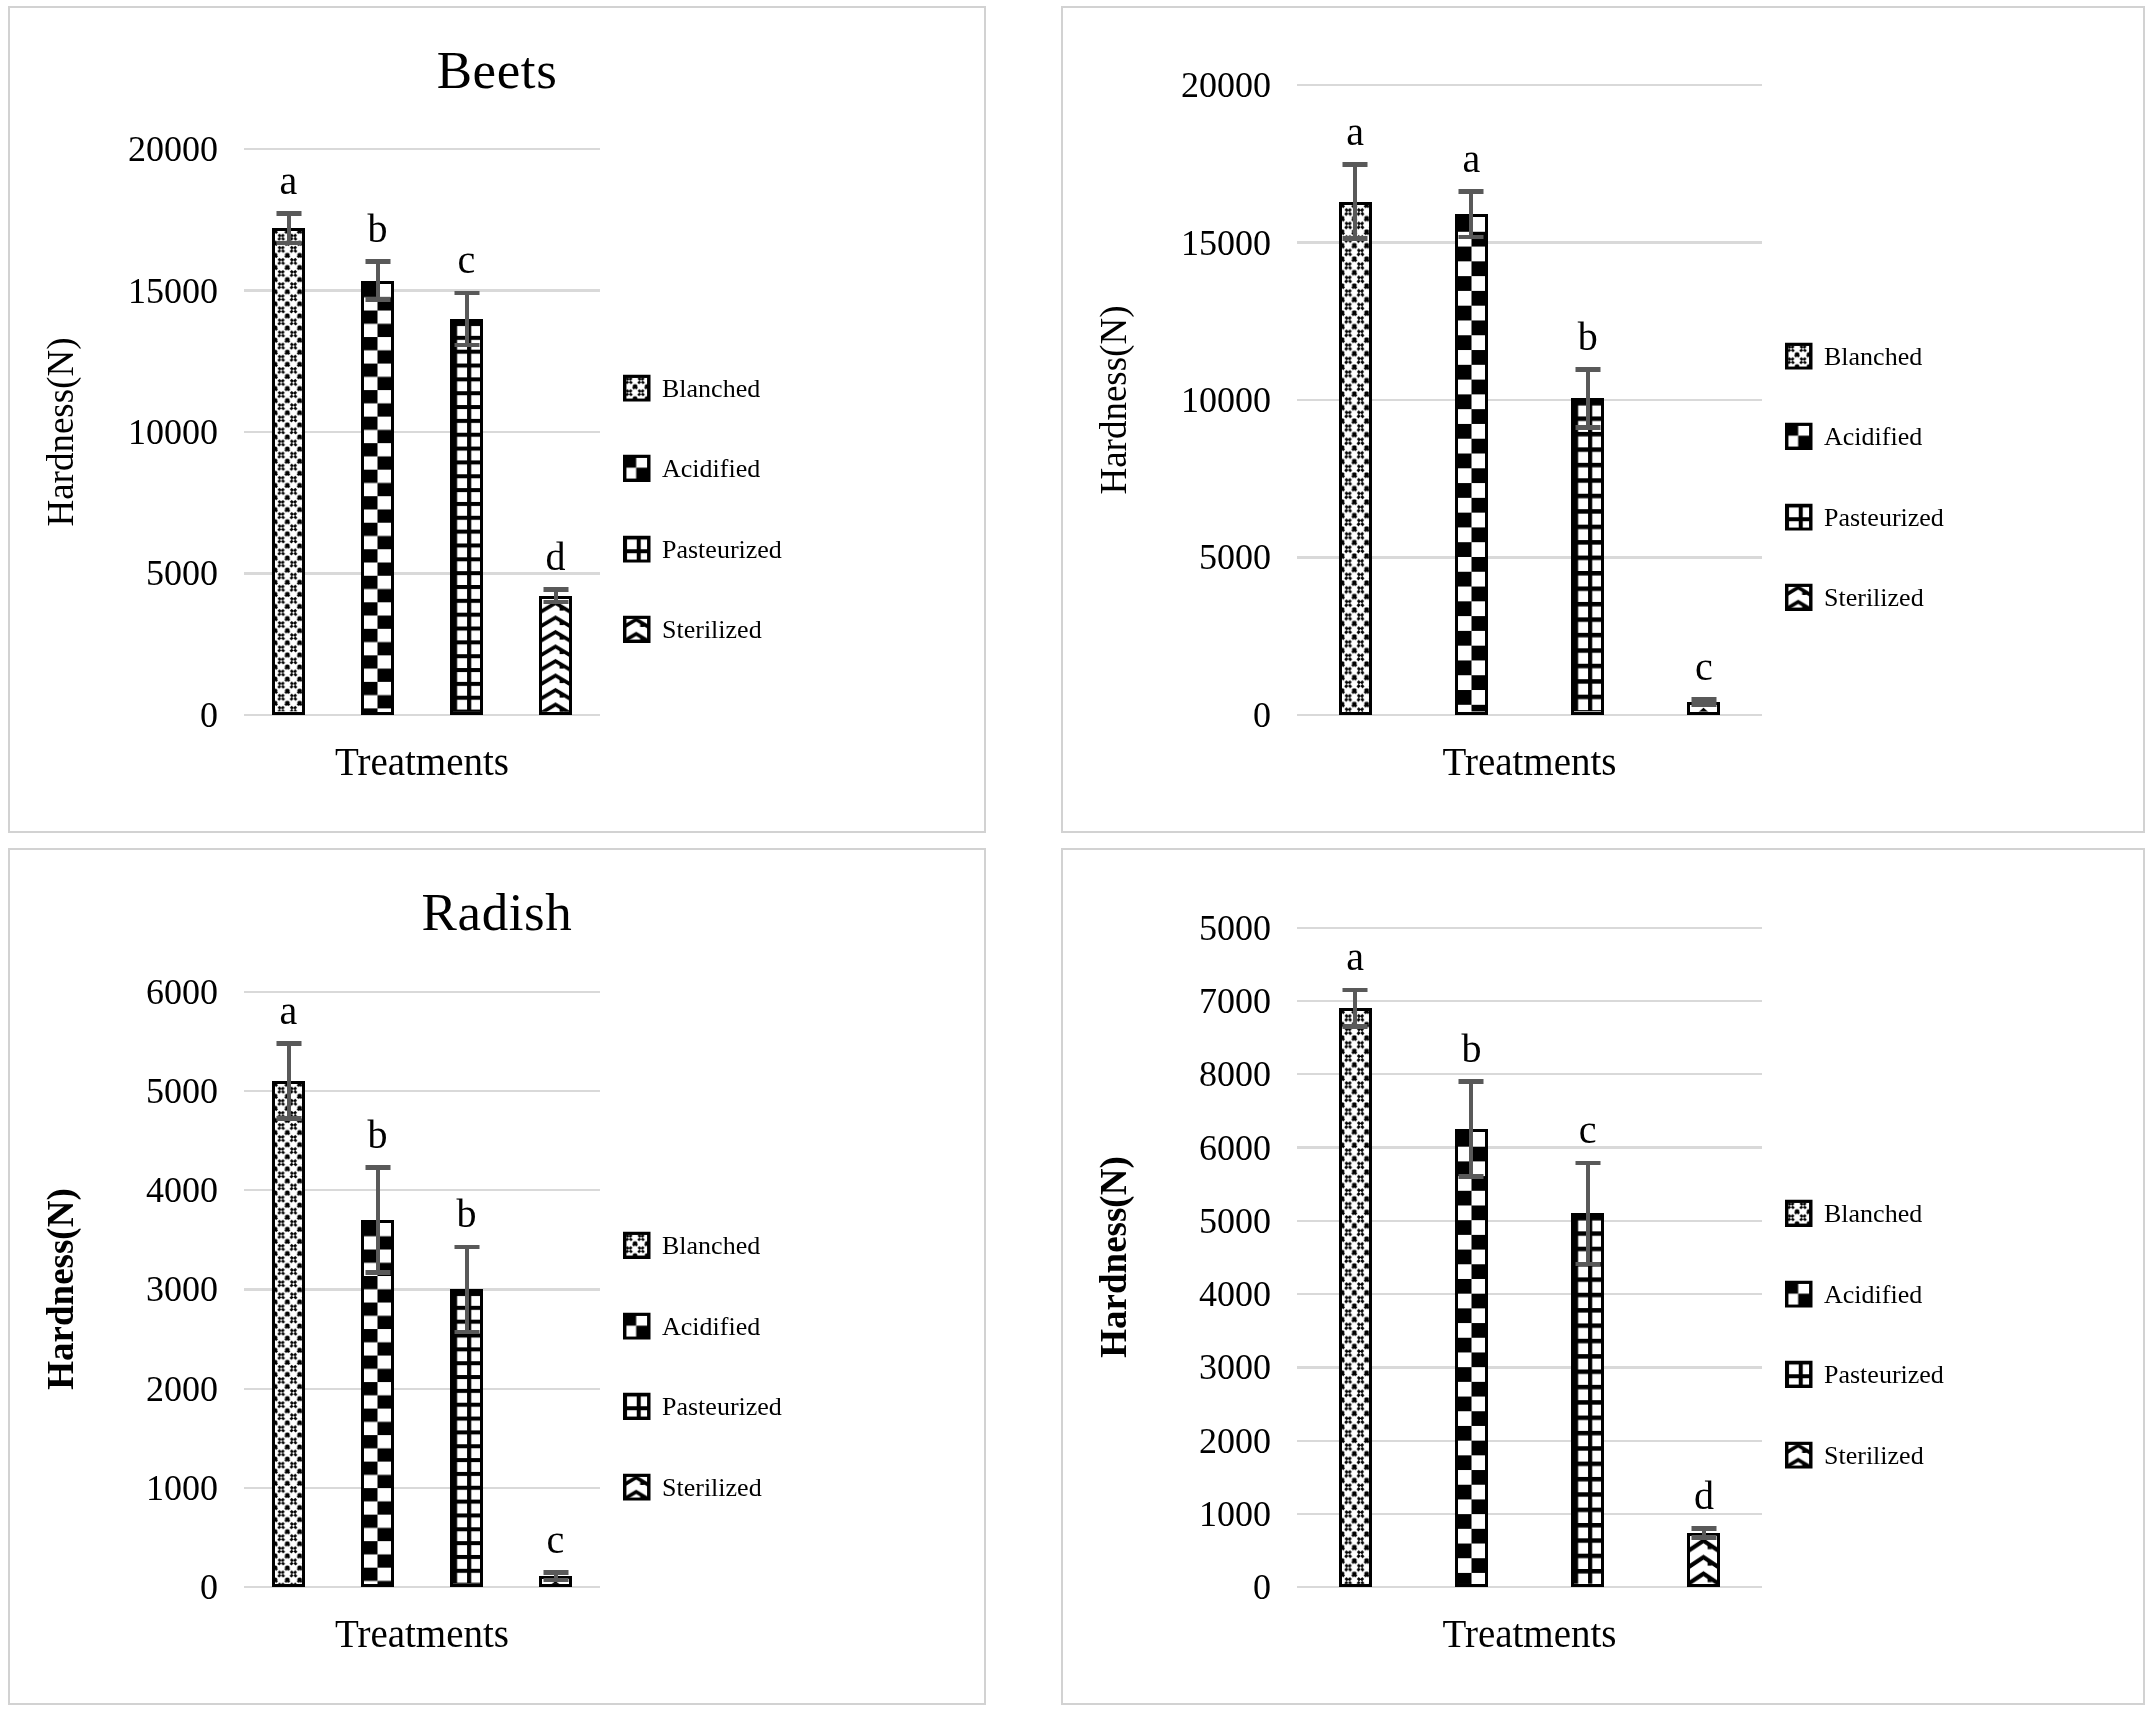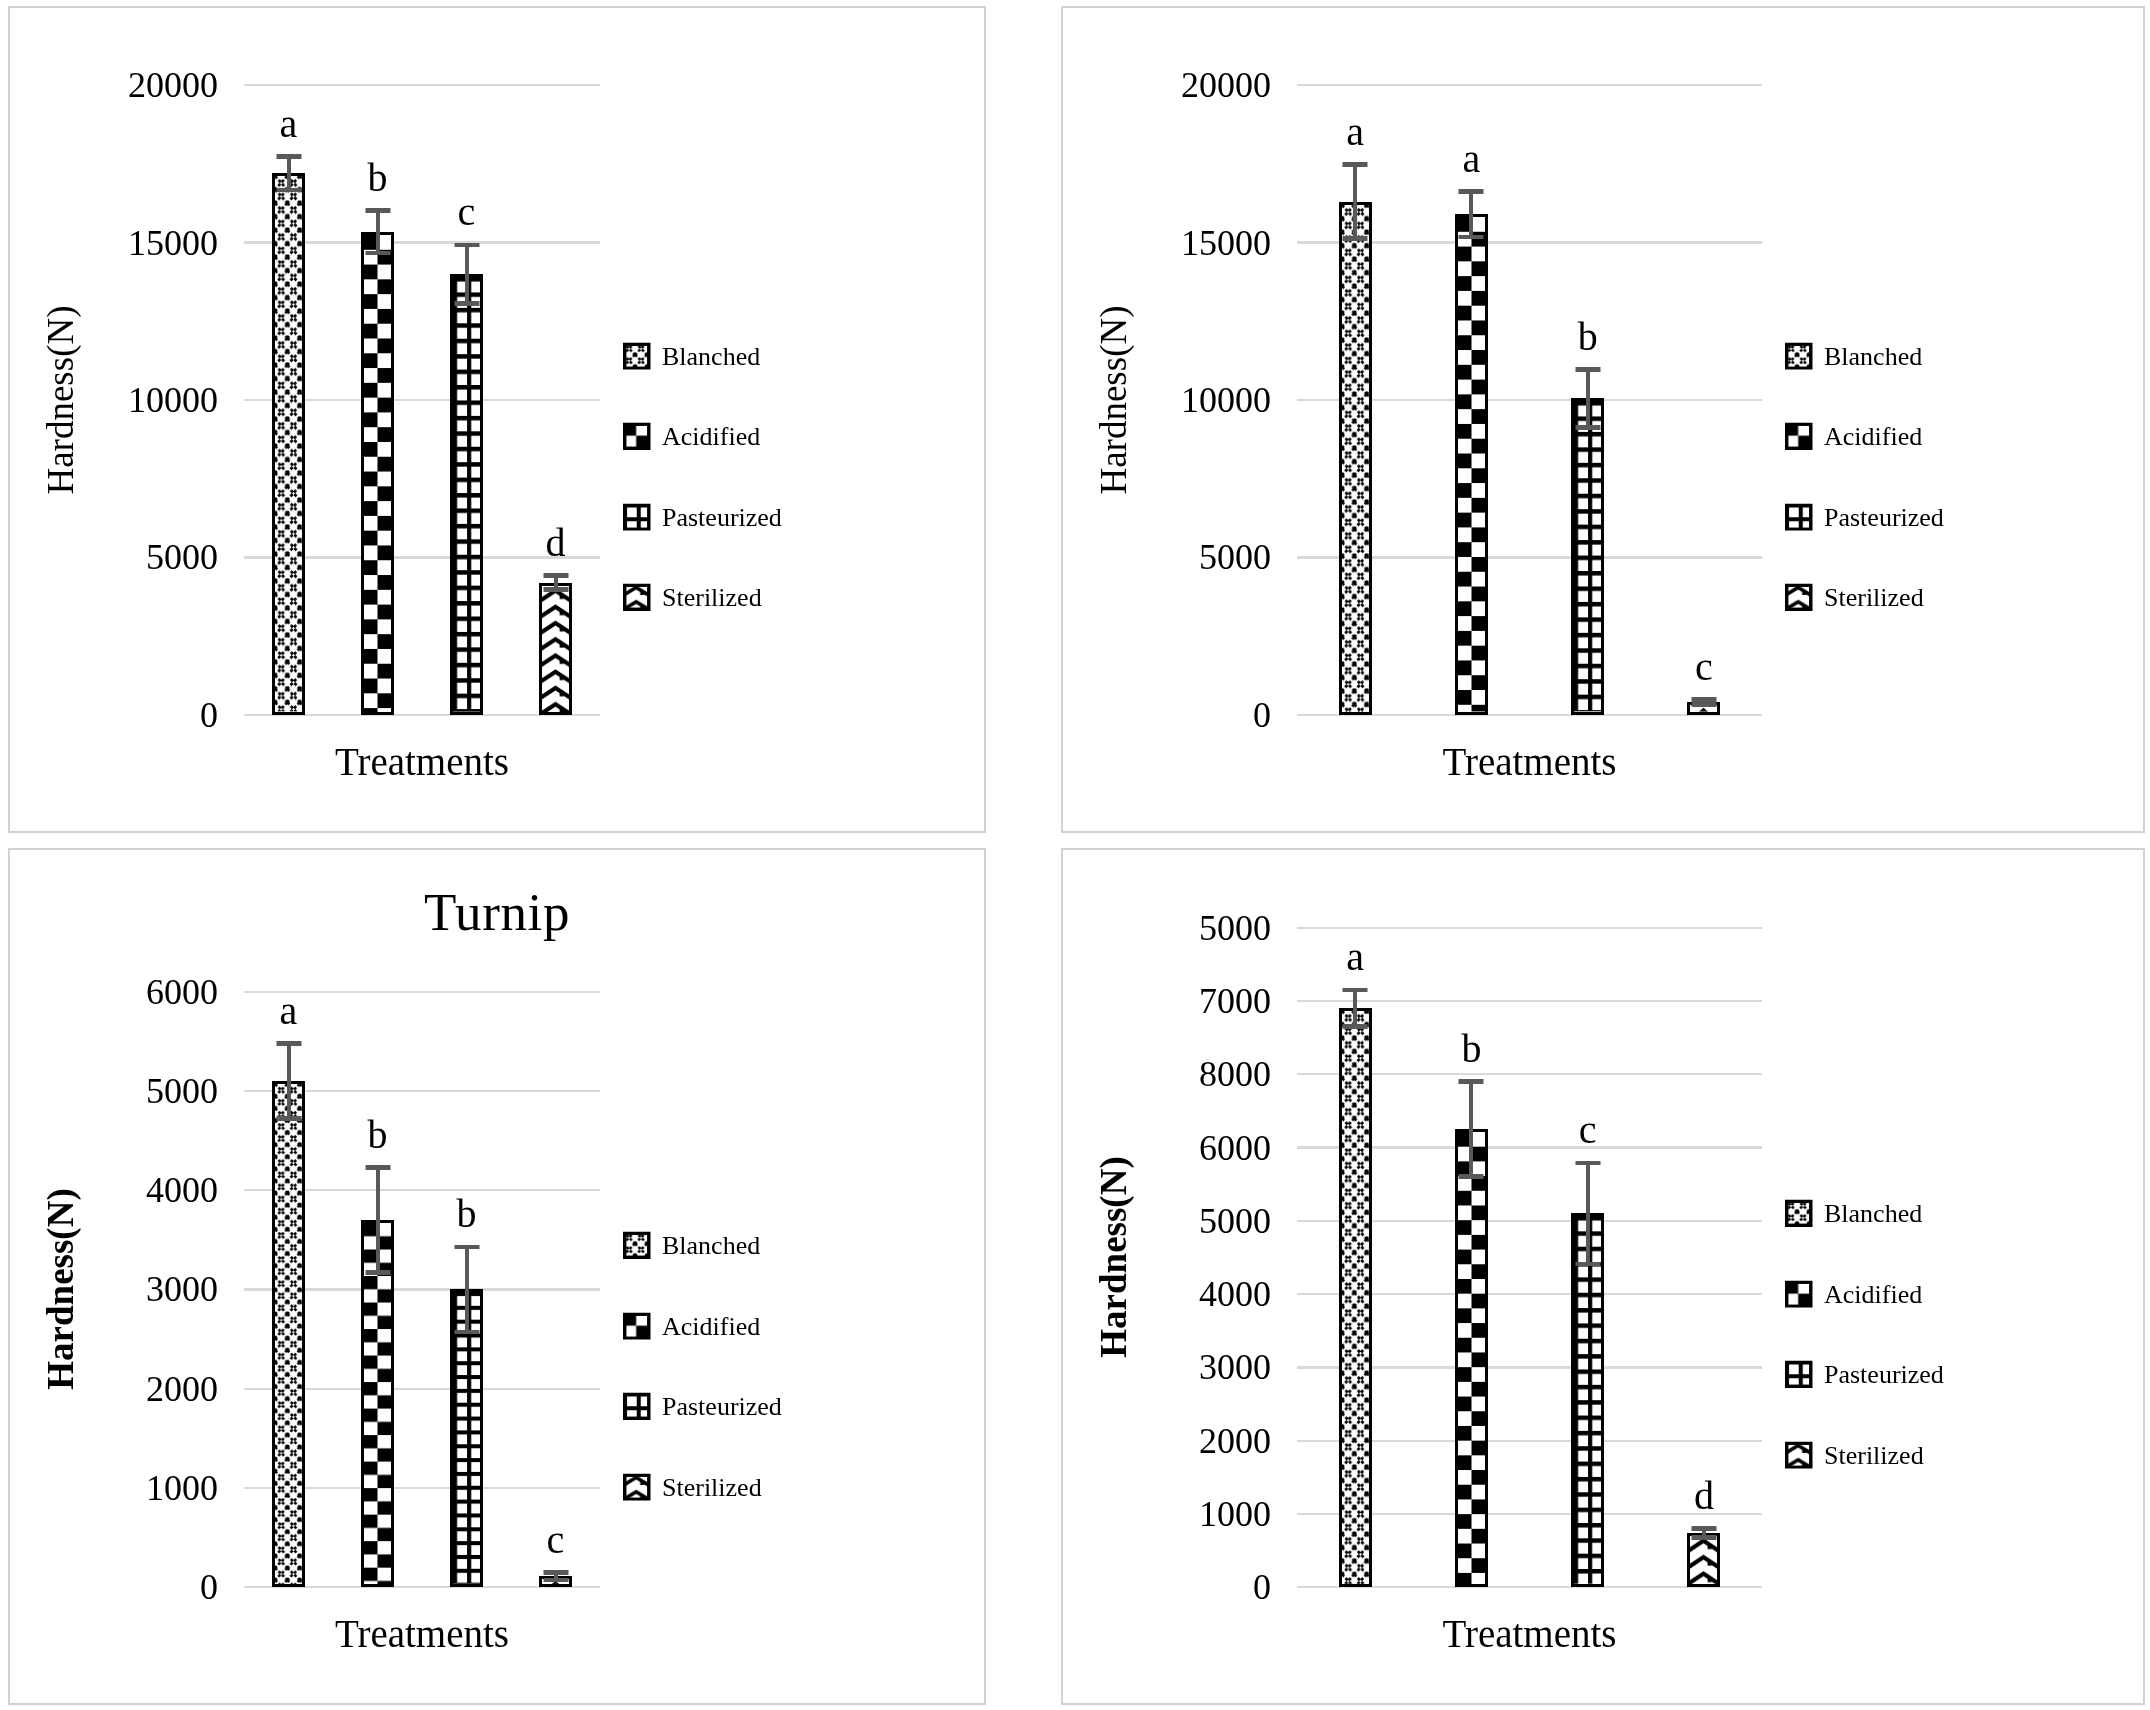--- a/index.html
+++ b/index.html
@@ -112,20 +112,21 @@
       <rect width="46" height="25" fill="#ffffff"></rect>
       <path d="M-2,22 L23,7 L48,22" stroke="#000000" stroke-width="6.5" fill="none"></path>
       <rect x="30" y="13" width="7" height="7" fill="#000000"></rect>
     </pattern>
   </defs>
 </svg>
 
 <div class="page">
 
   <section class="panel">
+    <h2 class="title">Beets</h2>
     <div class="chart-body">
       <div class="ylabel-col">
         <div class="ylabel">Hardness(N)</div>
       </div>
       <div class="ticks-col">
           <div class="y-tick" style="top: 100%;">0</div>
           <div class="y-tick" style="top: 75%;">5000</div>
           <div class="y-tick" style="top: 50%;">10000</div>
           <div class="y-tick" style="top: 25%;">15000</div>
           <div class="y-tick" style="top: 0%;">20000</div>
@@ -270,21 +271,21 @@
             <span class="legend-label">Sterilized</span>
           </div>
         </div>
       <div class="xlabel-cell">
         <span class="xlabel">Treatments</span>
       </div>
     </div>
   </section>
 
   <section class="panel">
-    <h2 class="title">Turnip</h2>
+    <h2 class="title">Radish</h2>
     <div class="chart-body">
       <div class="ylabel-col">
         <div class="ylabel bold">Hardness(N)</div>
       </div>
       <div class="ticks-col">
           <div class="y-tick" style="top: 100%;">0</div>
           <div class="y-tick" style="top: 83.3333%;">1000</div>
           <div class="y-tick" style="top: 66.6667%;">2000</div>
           <div class="y-tick" style="top: 50%;">3000</div>
           <div class="y-tick" style="top: 33.3333%;">4000</div>

